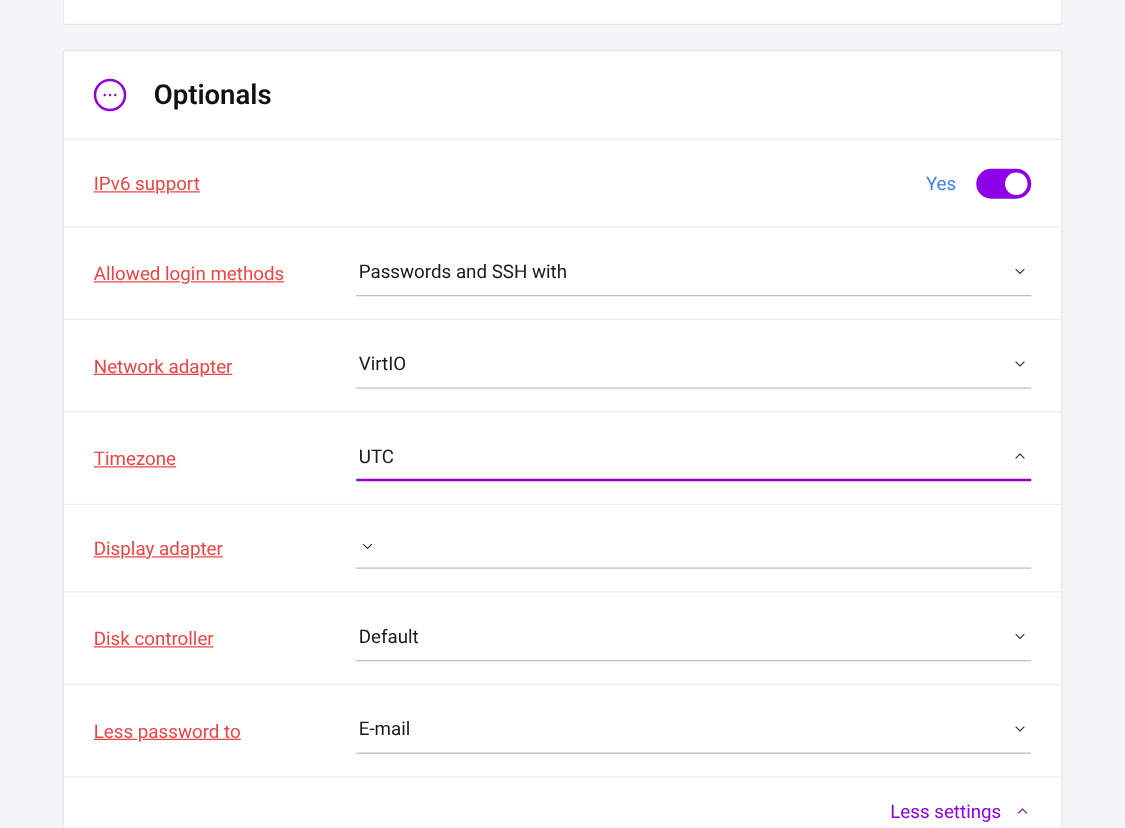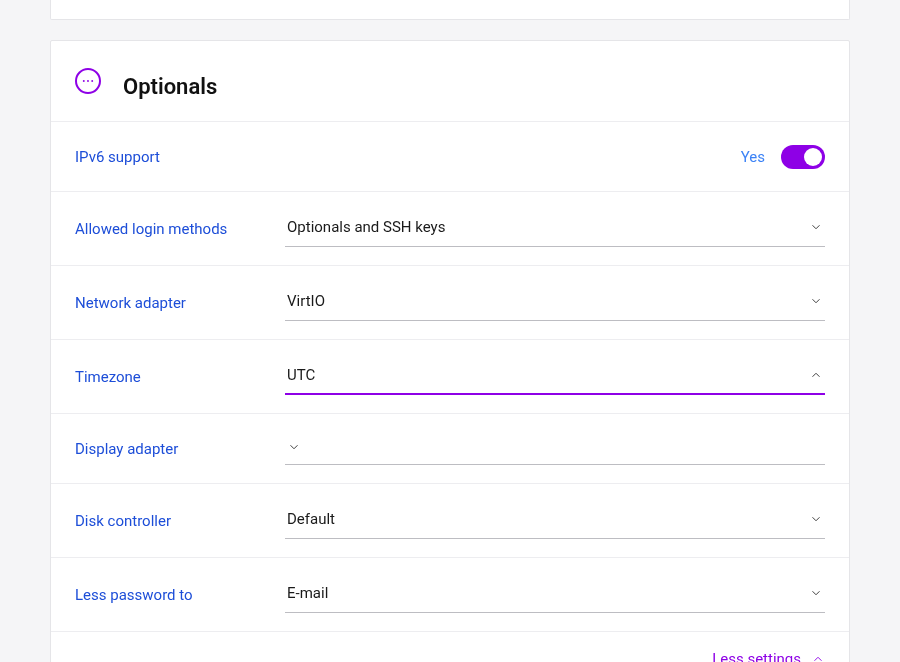--- a/index.html
+++ b/index.html
@@ -49,40 +49,40 @@
     color: #8e00e6;
     font-size: 12px;
     font-weight: 600;
     letter-spacing: 1px;
   }
 
   .header-title {
     font-size: 22px;
     font-weight: 600;
     color: #111;
-    margin-top: 11px;
   }
 
   .row {
     display: flex;
     align-items: center;
     padding: 18px 24px;
     border-top: 1px solid #ededf0;
     min-height: 70px;
   }
 
   .row.toggle-row {
     justify-content: space-between;
   }
 
   .row .label {
     width: 210px;
     flex-shrink: 0;
     font-size: 15px;
-    color: #1d4ed8;
+    color: #ef4444;
+    text-decoration: underline;
   }
 
   .toggle-group {
     display: flex;
     align-items: center;
     gap: 16px;
   }
   .toggle-label {
     font-size: 15px;
     color: #3b82f6;
@@ -167,21 +167,21 @@
         <span class="toggle-label">Yes</span>
         <div class="switch">
           <div class="knob"></div>
         </div>
       </div>
     </div>
 
     <div class="row">
       <div class="label">Allowed login methods</div>
       <div class="select">
-        <span>Optionals and SSH keys</span>
+        <span>Passwords and SSH with</span>
         <svg class="chev" viewBox="0 0 24 24">
             <path d="M6 9l6 6 6-6" fill="none" stroke="#333" stroke-width="1.6"></path>
           </svg>
       </div>
     </div>
 
     <div class="row">
       <div class="label">Network adapter</div>
       <div class="select">
         <span>VirtIO</span>

